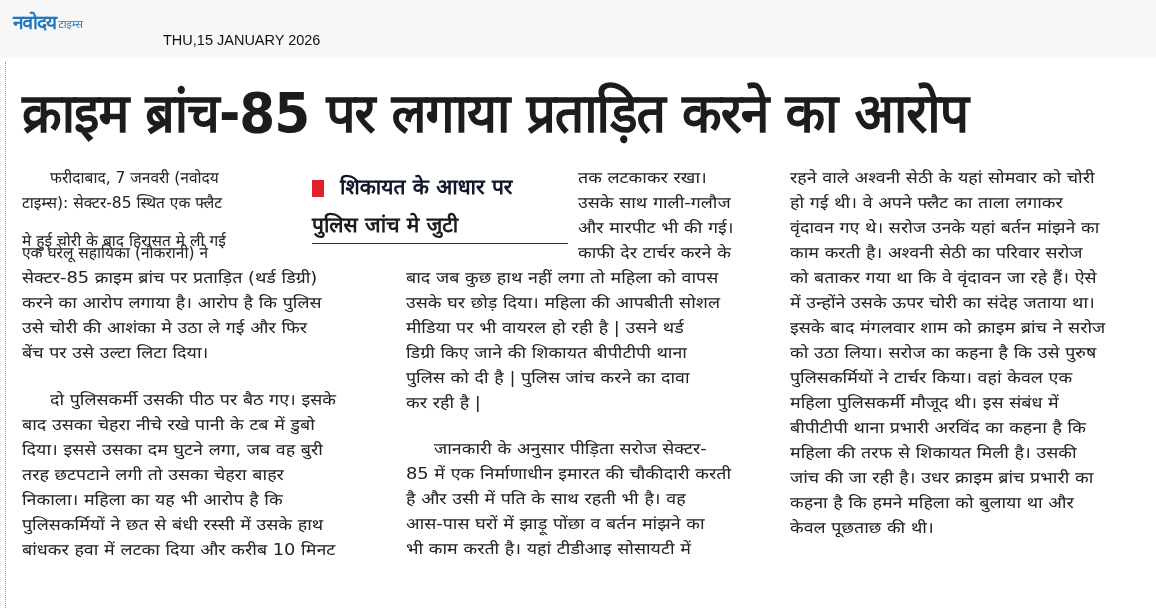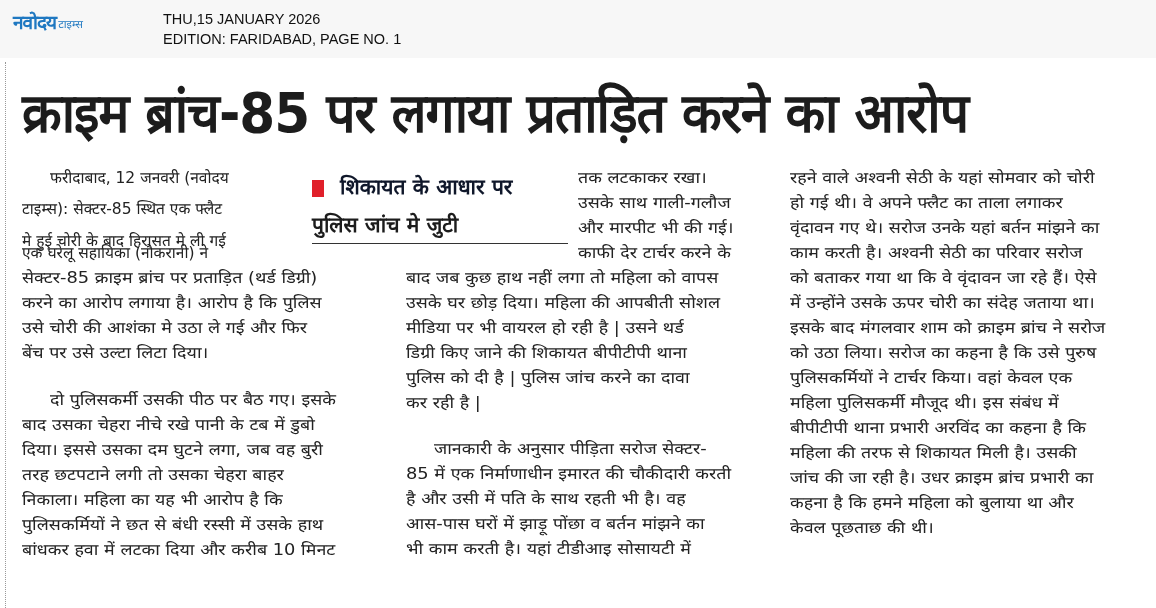--- a/index.html
+++ b/index.html
@@ -3,21 +3,21 @@
 <meta charset="utf-8">
 <style>
   html, body { margin:0; padding:0; }
   body { width:1156px; height:608px; overflow:hidden; background:#ffffff; position:relative;
          font-family:"DejaVu Sans", sans-serif; color:#222; }
   .topbar { position:absolute; left:0; top:0; width:1156px; height:58px; background:#f7f7f7; }
   .logo { position:absolute; left:13px; top:9px; height:24px; display:flex; align-items:flex-end;justify-content:space-between; }
   .logo-main { font-family:"DejaVu Sans", sans-serif; font-weight:bold; font-size:19px; color:#1f78c1; letter-spacing:-1px; line-height:22px; }
   .logo-sub { font-family:"DejaVu Sans", sans-serif; font-size:11px; color:#1f78c1; margin-left:2px; line-height:16px; }
   .dateline { position:absolute; left:163px; top:9px; font-family:"Liberation Sans", sans-serif; font-size:14.5px; line-height:20px; color:#111; }
-  .dateline div { white-space:nowrap; }
+  .dateline div { white-space:nowrap;margin-top:21px; }
   .page { position:absolute; left:0; top:58px; width:1156px; height:550px; background:#fff; }
   .left-rule { position:absolute; left:5px; top:62px; width:0; height:546px; border-left:1px dotted #999; }
   .headline { position:absolute; left:22px; top:76px; width:1120px; font-family:"DejaVu Sans", sans-serif; font-weight:bold;
               font-size:52px; line-height:70px; color:#1c1c1c; white-space:nowrap; letter-spacing:-1px;
               transform:scaleY(1.05); transform-origin:left top; }
   .col { position:absolute; font-family:"DejaVu Sans", sans-serif; font-size:15.5px; color:#222; }
   .line { position:absolute; left:0; white-space:nowrap; height:25px; line-height:25px; }
   .subhead { position:absolute; left:312px; top:170px; width:256px; }
   .subhead-marker { position:absolute; left:0; top:10px; width:12px; height:17px; background:#e0202a; }
   .subhead-l1 { position:absolute; left:28px; top:0; font-weight:bold; font-size:21px; line-height:34px; white-space:nowrap; color:#0f172a; }
@@ -44,22 +44,22 @@
 <h1 class="headline" style="margin: 0px; transform: scaleX(0.992857) scaleY(1.05);">क्राइम ब्रांच-85 पर लगाया प्रताड़ित करने का आरोप</h1>
 
 <div class="subhead">
   <span class="subhead-marker"></span>
   <span class="subhead-l1">शिकायत के आधार पर</span>
   <span class="subhead-l2">पुलिस जांच मे जुटी</span>
 </div>
 <div class="subhead-rule"></div>
 
 <div class="col" id="col1" style="left:22px; top:166px; width:376px;">
-  <div class="line" style="top: 0px; left: 28px; width: 348px; transform-origin: left top; transform: scaleX(1);">फरीदाबाद, 12 जनवरी (नवोदय</div>
-  <div class="line" style="top: 31px; width: 276px; transform-origin: left top; transform: scaleX(1);">टाइम्स): सेक्टर-85 स्थित एक फ्लैट</div>
+  <div class="line" style="top: 0px; left: 28px; width: 348px; transform-origin: left top; transform: scaleX(1);">फरीदाबाद, 7 जनवरी (नवोदय</div>
+  <div class="line" style="top: 25px; width: 276px; transform-origin: left top; transform: scaleX(1);">टाइम्स): सेक्टर-85 स्थित एक फ्लैट</div>
   <div class="line" style="top: 63px; width: 276px; transform-origin: left top; transform: scaleX(1);">मे हुई चोरी के बाद हिरासत मे ली गई</div>
   <div class="line" style="top: 75px; width: 276px; transform-origin: left top; transform: scaleX(1);">एक घरेलू सहायिका (नौकरानी) ने</div>
   <div class="line" style="top: 100px; transform-origin: left top; transform: scaleX(1.15);">सेक्टर-85 क्राइम ब्रांच पर प्रताड़ित (थर्ड डिग्री)</div>
   <div class="line" style="top: 125px; transform-origin: left top; transform: scaleX(1.15);">करने का आरोप लगाया है। आरोप है कि पुलिस</div>
   <div class="line" style="top: 150px; transform-origin: left top; transform: scaleX(1.15);">उसे चोरी की आशंका मे उठा ले गई और फिर</div>
   <div class="line" style="top: 175px; transform-origin: left top; transform: scaleX(1.15);">बेंच पर उसे उल्टा लिटा दिया।</div>
   <div class="line" style="top: 222px; left: 28px; transform-origin: left top; transform: scaleX(1.15);">दो पुलिसकर्मी उसकी पीठ पर बैठ गए। इसके</div>
   <div class="line" style="top: 247px; transform-origin: left top; transform: scaleX(1.15);">बाद उसका चेहरा नीचे रखे पानी के टब में डुबो</div>
   <div class="line" style="top: 272px; transform-origin: left top; transform: scaleX(1.15);">दिया। इससे उसका दम घुटने लगा, जब वह बुरी</div>
   <div class="line" style="top: 297px; transform-origin: left top; transform: scaleX(1.15);">तरह छटपटाने लगी तो उसका चेहरा बाहर</div>

